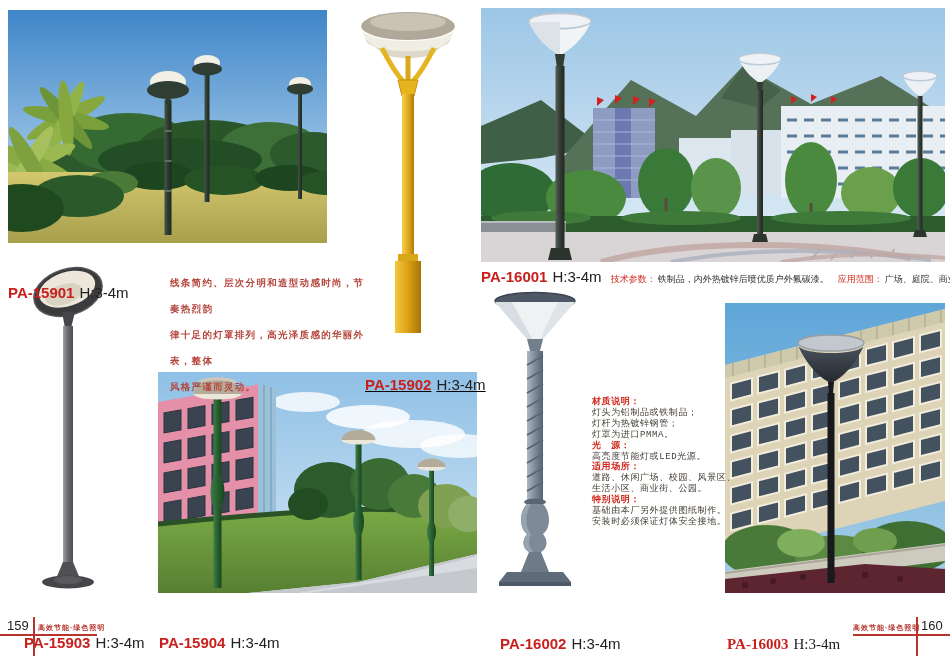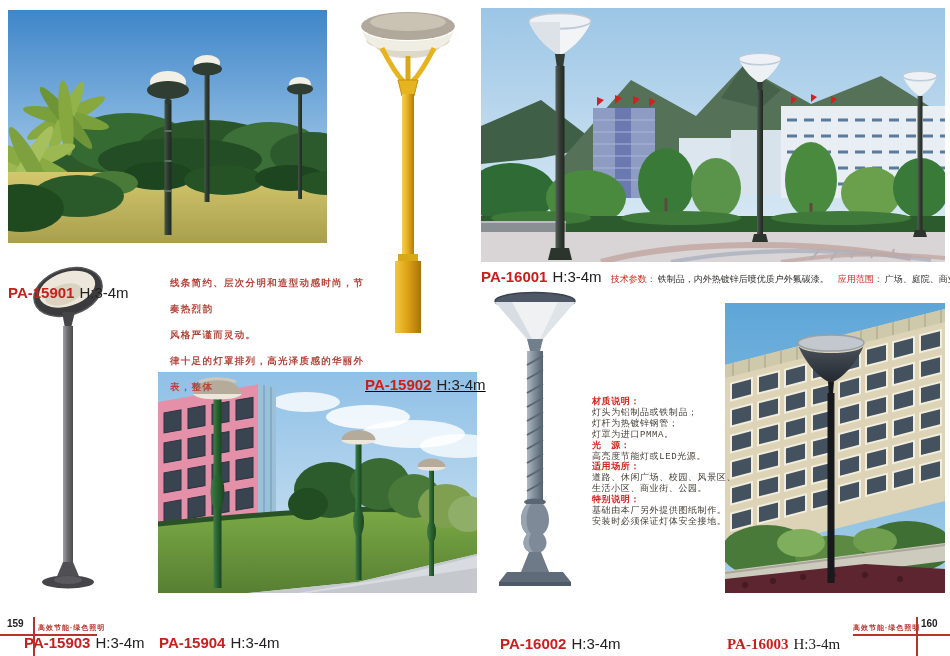--- a/index.html
+++ b/index.html
@@ -11,21 +11,21 @@
   .plabel .ht{color:#232020;margin-left:5px;}
   .desc{position:absolute;color:#b5453b;font-size:9.5px;line-height:26px;letter-spacing:1.3px;font-weight:bold;}
   .techrow{position:absolute;display:flex;align-items:baseline;white-space:nowrap;}
   .techrow .code{font-weight:bold;color:#c8201d;font-size:15px;}
   .techrow .ht{color:#232020;font-size:15px;margin-left:5px;}
   .techrow .t-red{color:#d2281e;font-size:9px;font-weight:normal;margin-left:9px;}
   .techrow .t-dark{color:#33302e;font-size:9px;margin-left:2px;}
   .spec{position:absolute;font-size:9px;line-height:10.9px;letter-spacing:0.6px;white-space:nowrap;font-family:Liberation Mono, monospace;}
   .spec .sh{color:#d2281e;font-weight:bold;}
   .spec .sl{color:#464038;}
-  .foot-num{position:absolute;font-size:10px;font-weight:bold;color:#232020;}
+  .foot-num{position:absolute;font-size:13px;font-weight:normal;color:#232020;}
   .foot-slogan{position:absolute;font-size:7px;font-weight:bold;color:#b5342c;letter-spacing:1px;}
   .redline-h{position:absolute;height:1.5px;background:#b5342c;}
   .redline-v{position:absolute;width:1.5px;background:#b5342c;}
   svg{display:block;}
 </style>
 </head>
 <body>
 
 <div id="page">
 
@@ -503,22 +503,22 @@
         <ellipse cx="106" cy="40" rx="33" ry="8" fill="#c2c8ce" stroke="#9aa0a6" stroke-width="1.5"></ellipse>
         <path d="M73,42 C81,62 96,76 106,80 C116,76 131,62 139,42 A33,8 0 0 1 73,42 Z" fill="url(#shade7)"></path>
         <path d="M103,79 L109,79 L108,92 L104,92 Z" fill="#17191c"></path>
         <rect x="102.5" y="90" width="7" height="190" fill="#17191c"></rect>
       </g>
     </svg>
   </div>
 
   <div class="desc" style="left:170px;top:270px;width:205px;">
     <div>线条简约、层次分明和造型动感时尚，节奏热烈韵</div>
+    <div>律十足的灯罩排列，高光泽质感的华丽外表，整体</div>
     <div>风格严谨而灵动。</div>
-    <div>律十足的灯罩排列，高光泽质感的华丽外表，整体</div>
   </div>
 
   <div class="plabel" style="left:8px;top:245px;">
     <span class="code">PA-15901</span><span class="ht">H:3-4m</span>
   </div>
   <div class="plabel" style="left:365px;top:337px;text-decoration:underline;">
     <span class="code">PA-15902</span><span class="ht">H:3-4m</span>
   </div>
   <div class="plabel" style="left:24px;top:595px;">
     <span class="code">PA-15903</span><span class="ht">H:3-4m</span>

